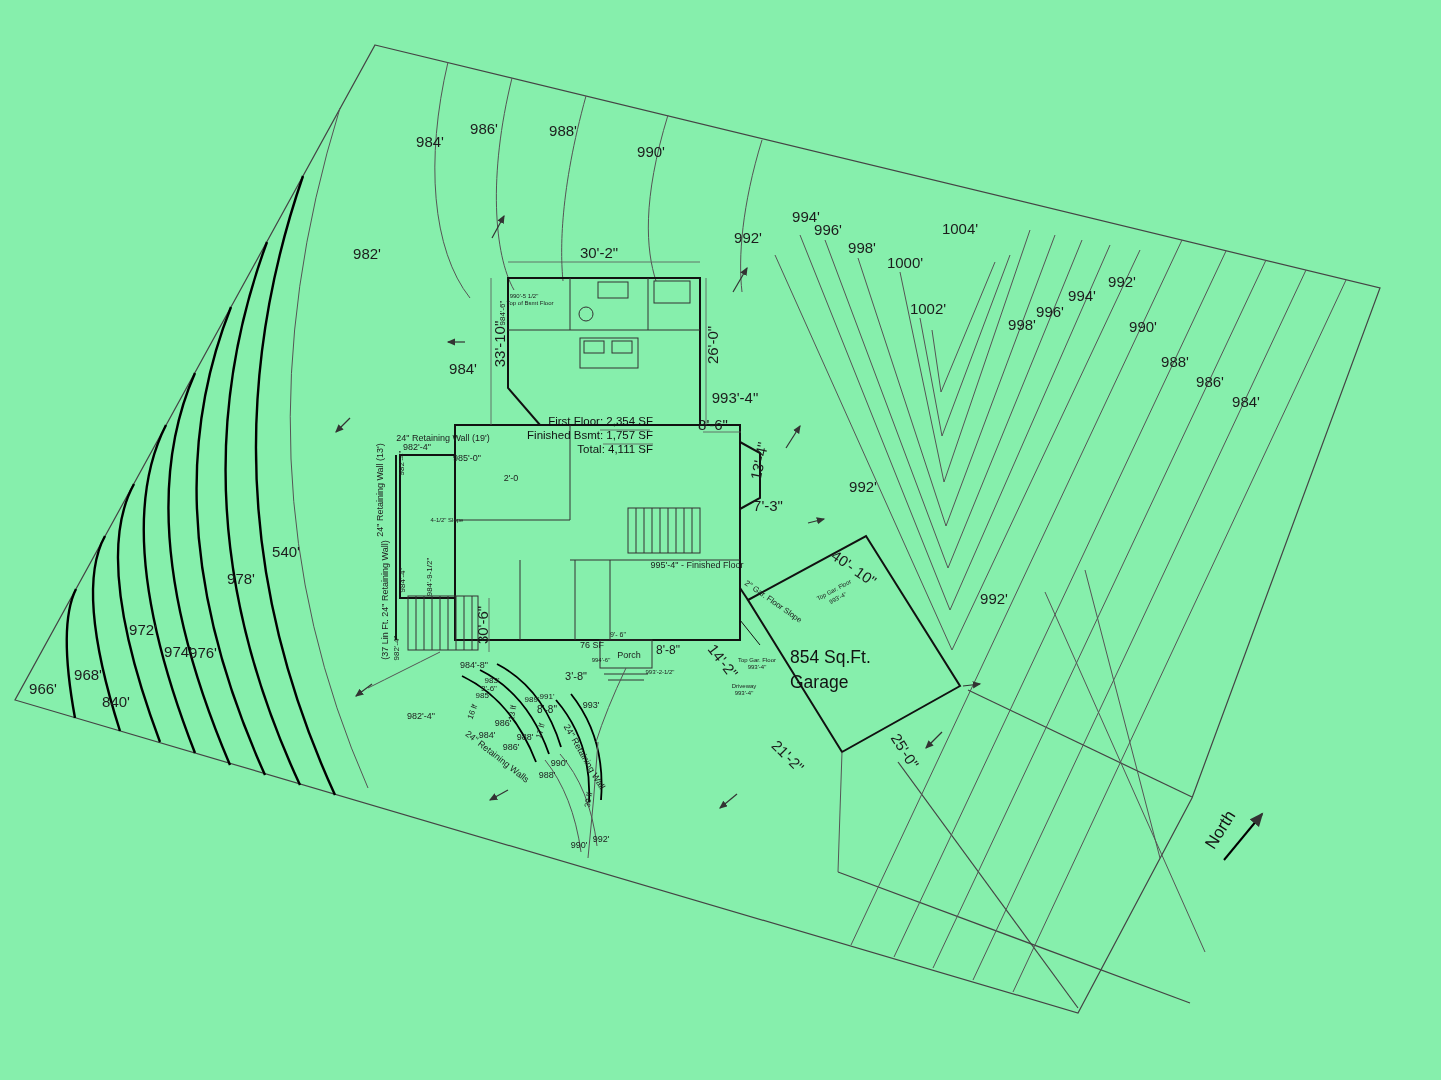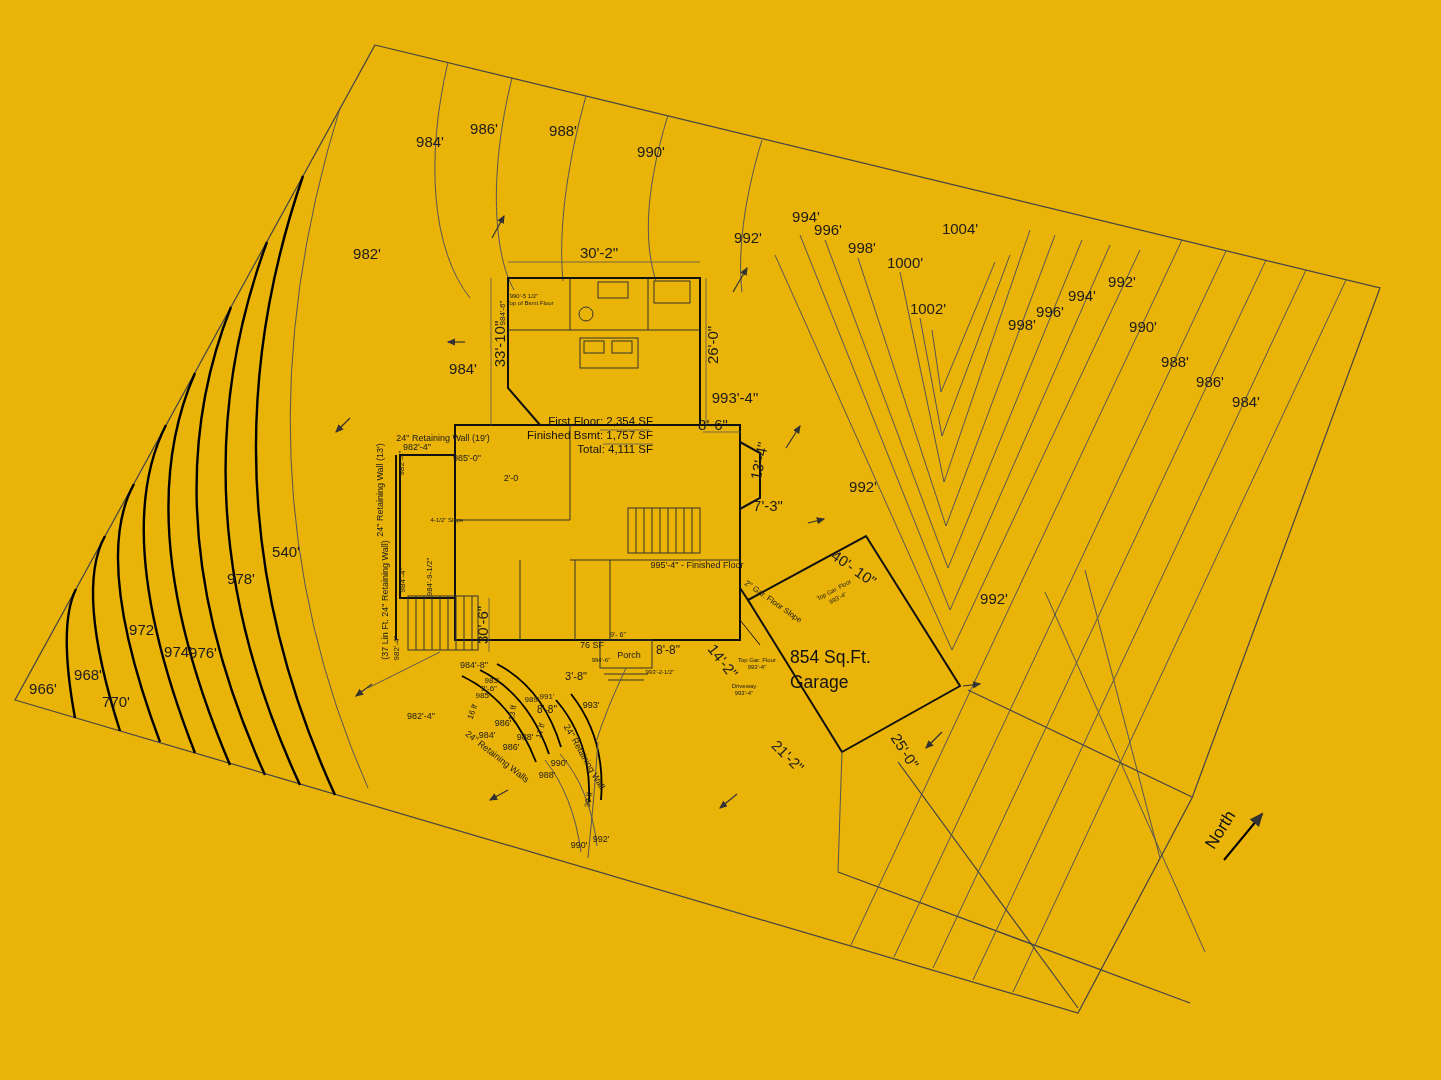--- a/index.html
+++ b/index.html
@@ -1,16 +1,16 @@
 <!DOCTYPE html>
 <html><head>
 <meta charset="utf-8">
 <style>
   html,body{margin:0;padding:0;background:#fff;}
-  .canvas{position:relative;width:1441px;height:1080px;background:#eab308;overflow:hidden;
+  .canvas{position:relative;width:1441px;height:1080px;background:#86efac;overflow:hidden;
           font-family:"Liberation Sans",sans-serif;color:#222;}
   svg.plan{position:absolute;left:0;top:0;}
   .labels{position:absolute;left:0;top:0;width:100%;height:100%;}
   .lbl{position:absolute;white-space:nowrap;color:#1c1c1c;line-height:1;}
   .title-block{position:absolute;left:73px;top:845px;font-size:19px;color:#222;}
   .title-block .tb-line{line-height:25px;}
   .tb-scale{margin-left:20px;margin-top:6px;font-size:15px;}
   .summary{position:absolute;left:505px;top:414px;width:148px;text-align:right;
            font-size:11.5px;line-height:14px;color:#111;}
   .garage-label{position:absolute;left:790px;top:645px;font-size:17.5px;line-height:25px;color:#111;}
@@ -202,21 +202,21 @@
       <div class="lbl" style="left: 863px; top: 486px; font-size: 15px; transform: translate(-50%, -50%) rotate(0deg);">992'</div>
       <div class="lbl" style="left: 994px; top: 598px; font-size: 15px; transform: translate(-50%, -50%) rotate(0deg);">992'</div>
       <div class="lbl" style="left: 463px; top: 368px; font-size: 15px; transform: translate(-50%, -50%) rotate(0deg);">984'</div>
       <div class="lbl" style="left: 286px; top: 551px; font-size: 15px; transform: translate(-50%, -50%) rotate(0deg);">540'</div>
       <div class="lbl" style="left: 241px; top: 578px; font-size: 15px; transform: translate(-50%, -50%) rotate(0deg);">978'</div>
       <div class="lbl" style="left: 143px; top: 629px; font-size: 15px; transform: translate(-50%, -50%) rotate(0deg);">972'</div>
       <div class="lbl" style="left: 178px; top: 651px; font-size: 15px; transform: translate(-50%, -50%) rotate(0deg);">974'</div>
       <div class="lbl" style="left: 88px; top: 674px; font-size: 15px; transform: translate(-50%, -50%) rotate(0deg);">968'</div>
       <div class="lbl" style="left: 203px; top: 652px; font-size: 15px; transform: translate(-50%, -50%) rotate(0deg);">976'</div>
       <div class="lbl" style="left: 43px; top: 688px; font-size: 15px; transform: translate(-50%, -50%) rotate(0deg);">966'</div>
-      <div class="lbl" style="left: 116px; top: 701px; font-size: 15px; transform: translate(-50%, -50%) rotate(0deg);">770'</div>
+      <div class="lbl" style="left: 116px; top: 701px; font-size: 15px; transform: translate(-50%, -50%) rotate(0deg);">840'</div>
       <div class="lbl" style="left: 599px; top: 252px; font-size: 15px; transform: translate(-50%, -50%) rotate(0deg);">30'-2"</div>
       <div class="lbl" style="left: 712px; top: 345px; font-size: 15px; transform: translate(-50%, -50%) rotate(-90deg);">26'-0"</div>
       <div class="lbl" style="left: 499px; top: 344px; font-size: 15px; transform: translate(-50%, -50%) rotate(-90deg);">33'-10"</div>
       <div class="lbl" style="left: 735px; top: 397px; font-size: 15px; transform: translate(-50%, -50%) rotate(0deg);">993'-4"</div>
       <div class="lbl" style="left: 713px; top: 424px; font-size: 15px; transform: translate(-50%, -50%) rotate(0deg);">8'-6"</div>
       <div class="lbl" style="left: 759px; top: 461px; font-size: 15px; transform: translate(-50%, -50%) rotate(-78deg);">13'-4"</div>
       <div class="lbl" style="left: 768px; top: 505px; font-size: 15px; transform: translate(-50%, -50%) rotate(0deg);">7'-3"</div>
       <div class="lbl" style="left: 854px; top: 568px; font-size: 15px; transform: translate(-50%, -50%) rotate(35deg);">40'- 10"</div>
       <div class="lbl" style="left: 723px; top: 661px; font-size: 15px; transform: translate(-50%, -50%) rotate(52deg);">14'-2"</div>
       <div class="lbl" style="left: 788px; top: 756px; font-size: 15px; transform: translate(-50%, -50%) rotate(45deg);">21'-2"</div>

